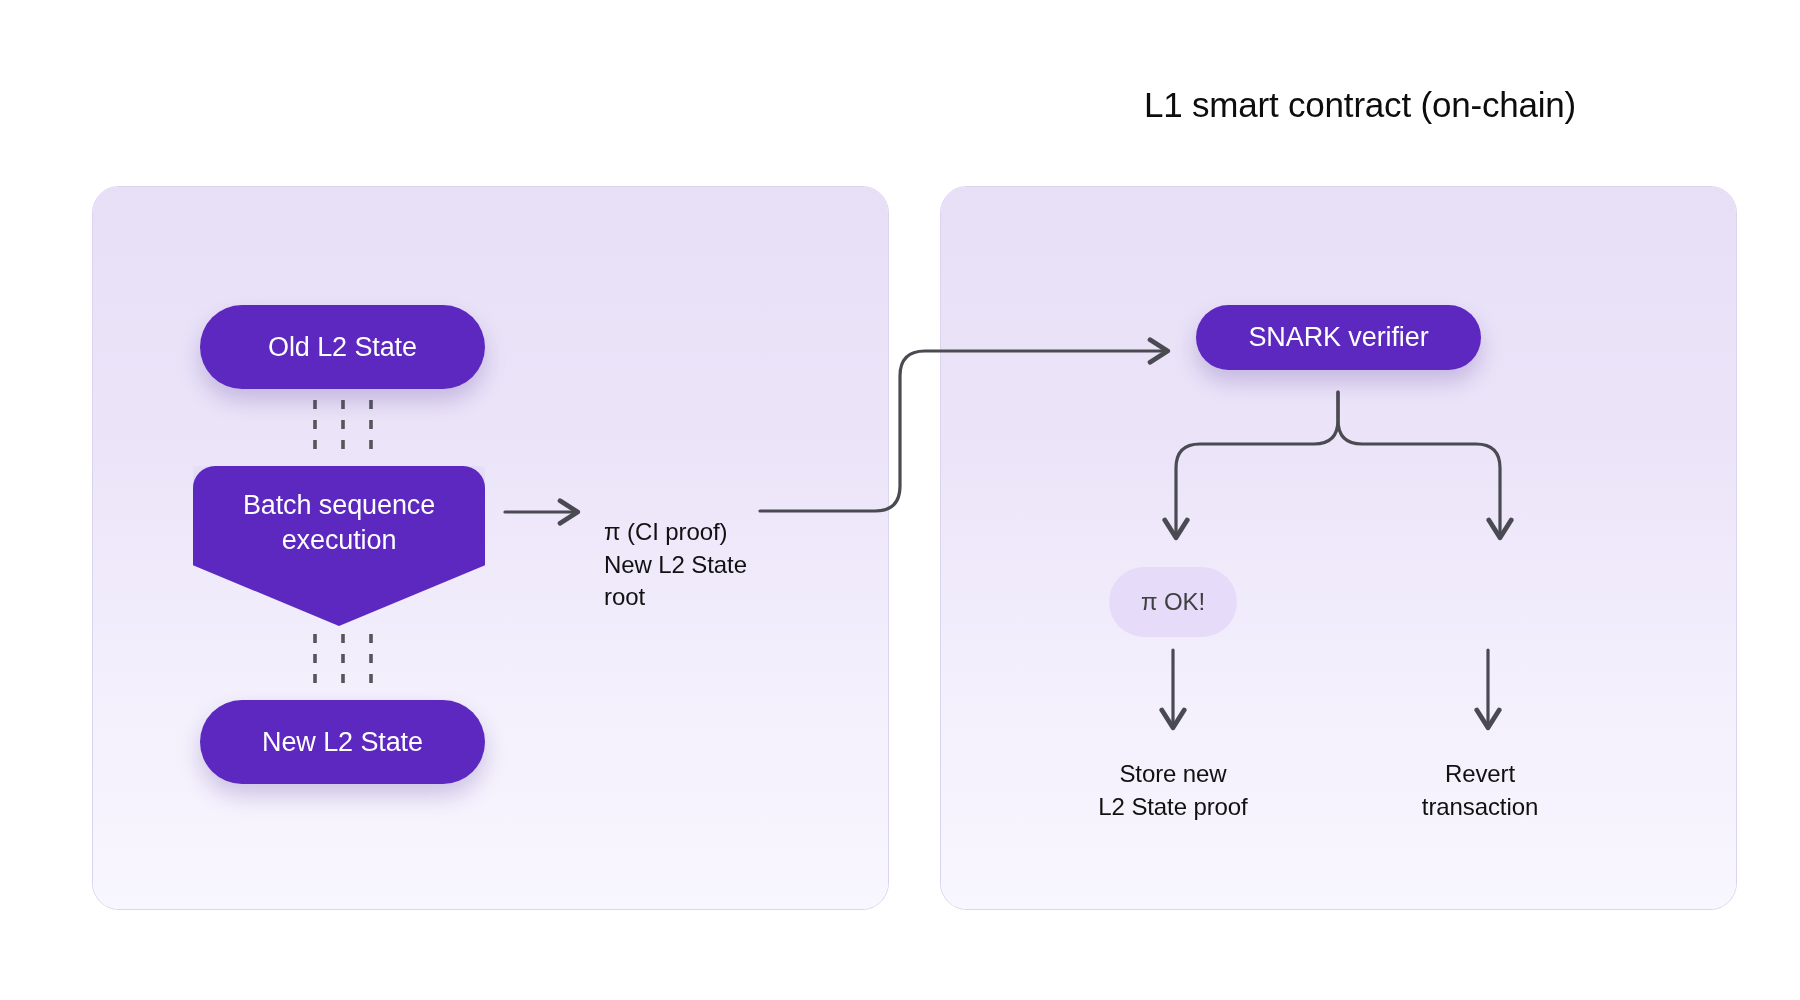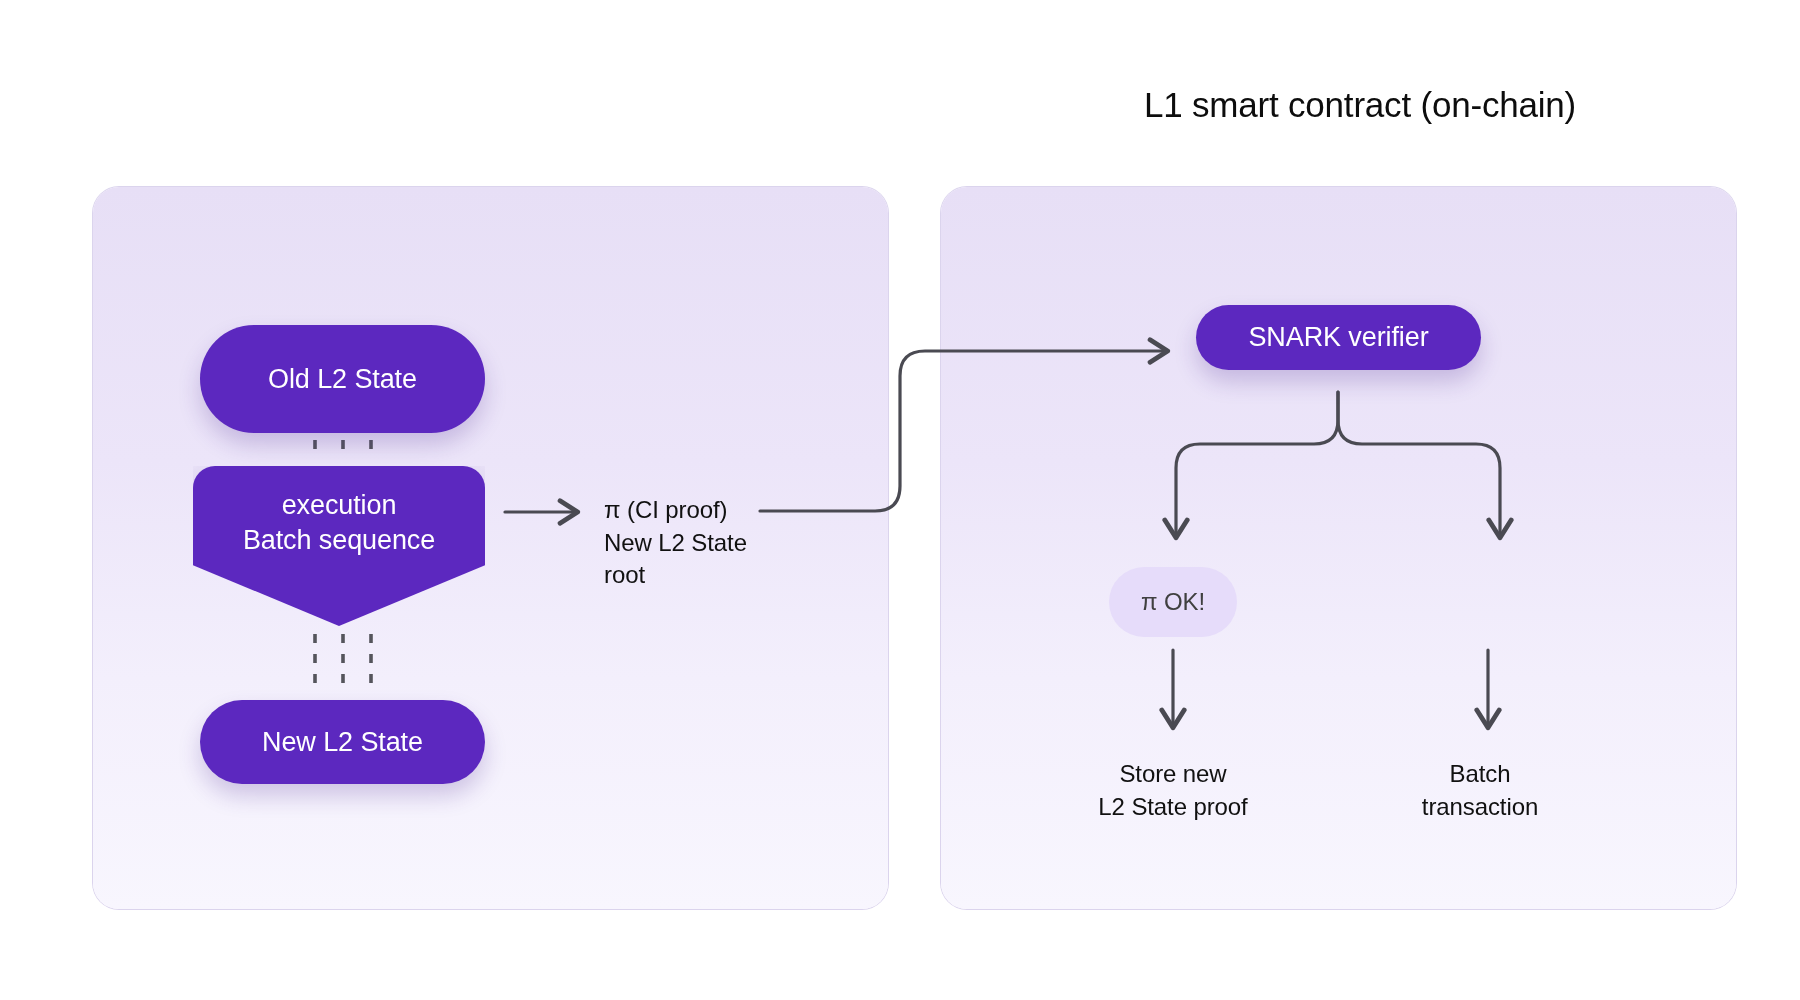--- a/index.html
+++ b/index.html
@@ -43,21 +43,21 @@
     align-items:center;
     justify-content:center;
     text-align:center;
     font-size:27px;
     line-height:1.28;
     letter-spacing:-0.1px;
     box-shadow:0 12px 22px rgba(70,30,140,.22);
   }
   .pill{border-radius:999px;}
 
-  #node-old-state{left:200px;top:305px;width:285px;height:108px;margin-top:20px;}
+  #node-old-state{left:200px;top:305px;width:285px;height:84px;}
   #node-new-state{left:200px;top:700px;width:285px;height:84px;}
   #node-snark{left:1196px;top:305px;width:285px;height:65px;}
 
   
   #node-batch{
     left:193px;top:466px;width:292px;height:160px;
     background:transparent;box-shadow:none;
     padding:0;
   }
   #node-batch .pent-bg{
@@ -87,21 +87,21 @@
   #badge-nok{line-height:1;left:1414px;top:567px;width:148px;height:70px;}
 
   
   .plain-text{
     position:absolute;
     color:#111111;
     font-size:24px;
     line-height:1.36;
     letter-spacing:-0.1px;
   }
-  #text-proof{left:604px;top:494px;width:230px;text-align:left;}
+  #text-proof{left:604px;top:516px;width:230px;text-align:left;}
   #text-store{left:1063px;top:758px;width:220px;text-align:center;}
   #text-revert{left:1370px;top:758px;width:220px;text-align:center;}
 
   
   #wires{position:absolute;left:0;top:0;width:1800px;height:1000px;pointer-events:none;}
   .wire{fill:none;stroke:#4a4a52;stroke-width:3.2;stroke-linecap:round;stroke-linejoin:round;}
   .wire-dash{fill:none;stroke:#55555c;stroke-width:3.6;stroke-linecap:butt;stroke-dasharray:9 11;}
 </style>
 </head>
 <body>
@@ -144,22 +144,22 @@
     <path class="wire" d="M1173,650 L1173,728" marker-end="url(#arrowhead)"></path>
 
     <path class="wire" d="M1488,650 L1488,728" marker-end="url(#arrowhead)"></path>
   </svg>
 
   <div class="node pill" id="node-old-state">Old L2 State</div>
 
   <div id="node-batch" class="node">
     <div class="pent-bg"></div>
     <div class="pent-label">
+      <div>Batch sequence</div>
       <div>execution</div>
-      <div>Batch sequence</div>
     </div>
   </div>
 
   <div class="node pill" id="node-new-state">New L2 State</div>
 
   <div class="plain-text" id="text-proof">
     <div>π (CI proof)</div>
     <div>New L2 State</div>
     <div>root</div>
   </div>
@@ -168,17 +168,17 @@
 
   <div class="badge" id="badge-ok">π OK!</div>
 
 
   <div class="plain-text" id="text-store">
     <div>Store new</div>
     <div>L2 State proof</div>
   </div>
 
   <div class="plain-text" id="text-revert">
-    <div>Batch</div>
+    <div>Revert</div>
     <div>transaction</div>
   </div>
 
 </div>
 
 </body></html>

